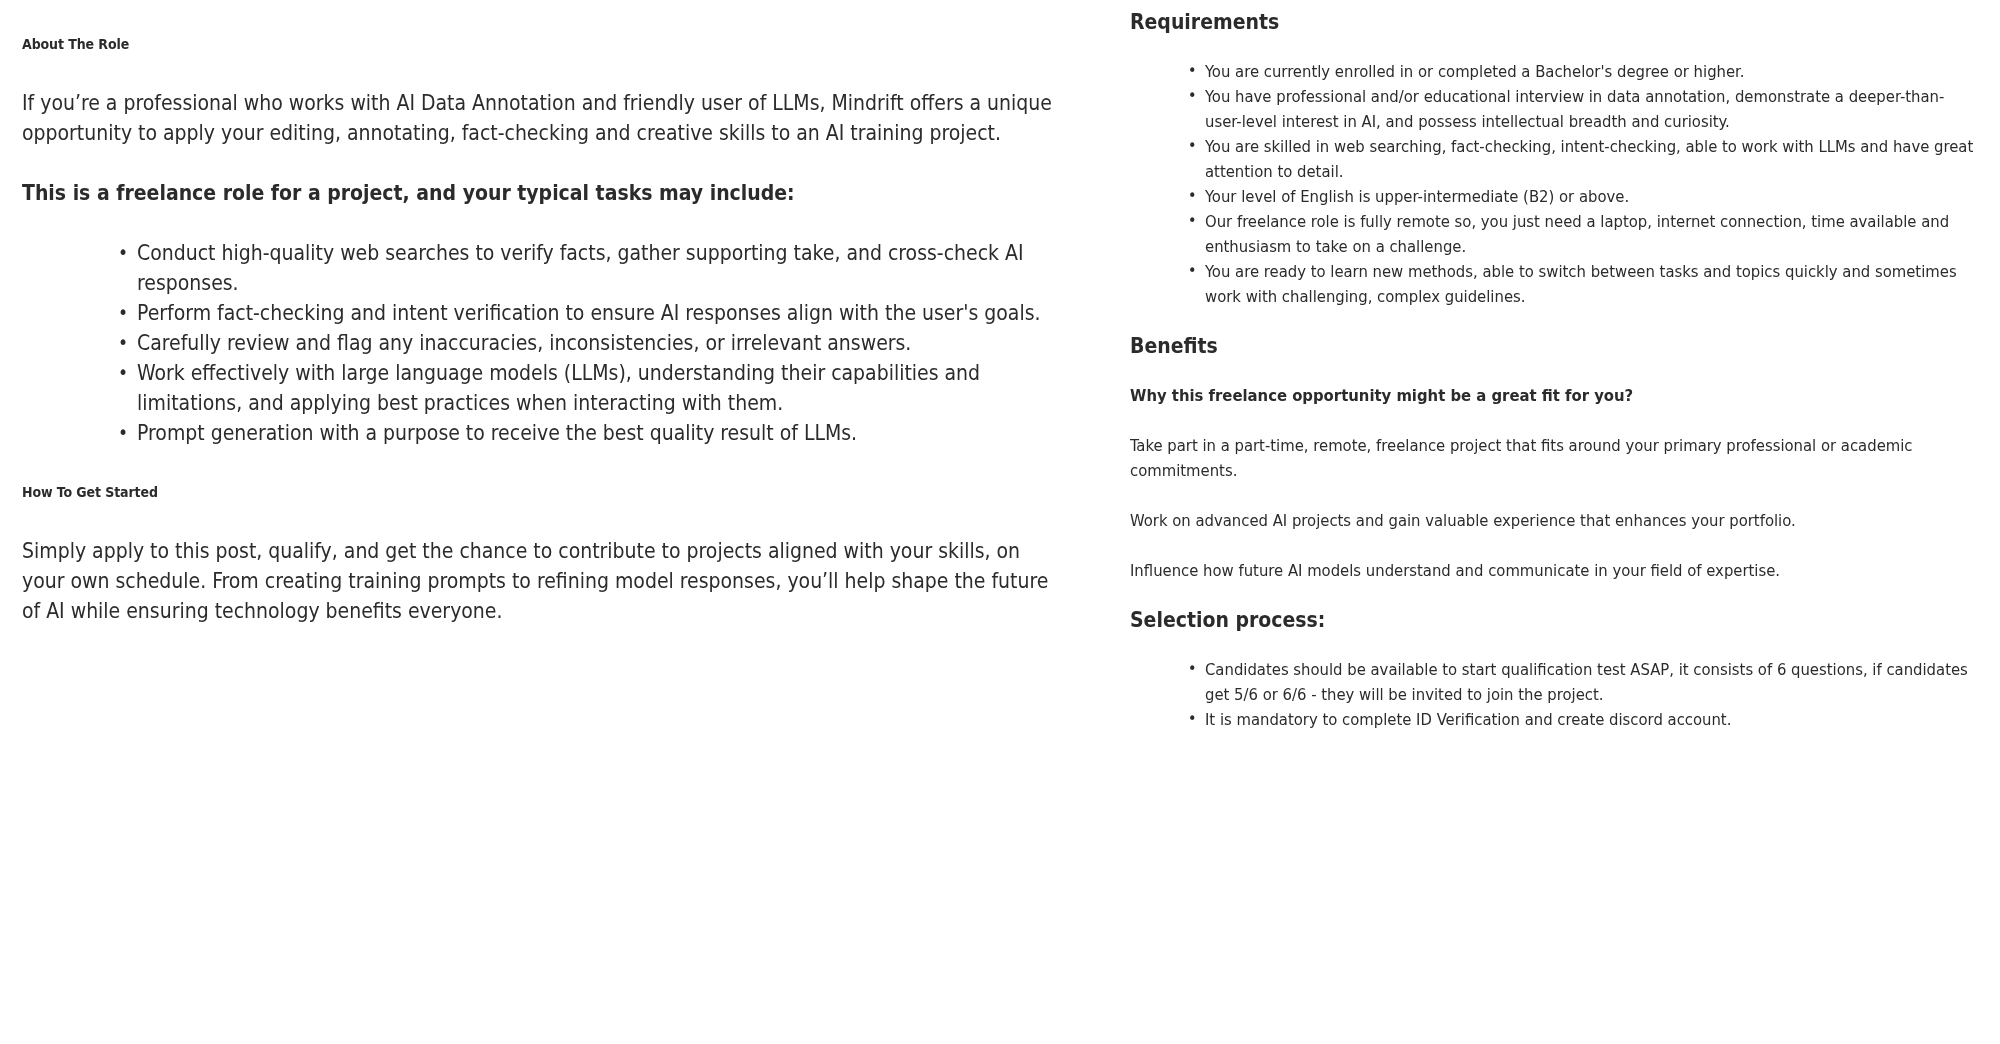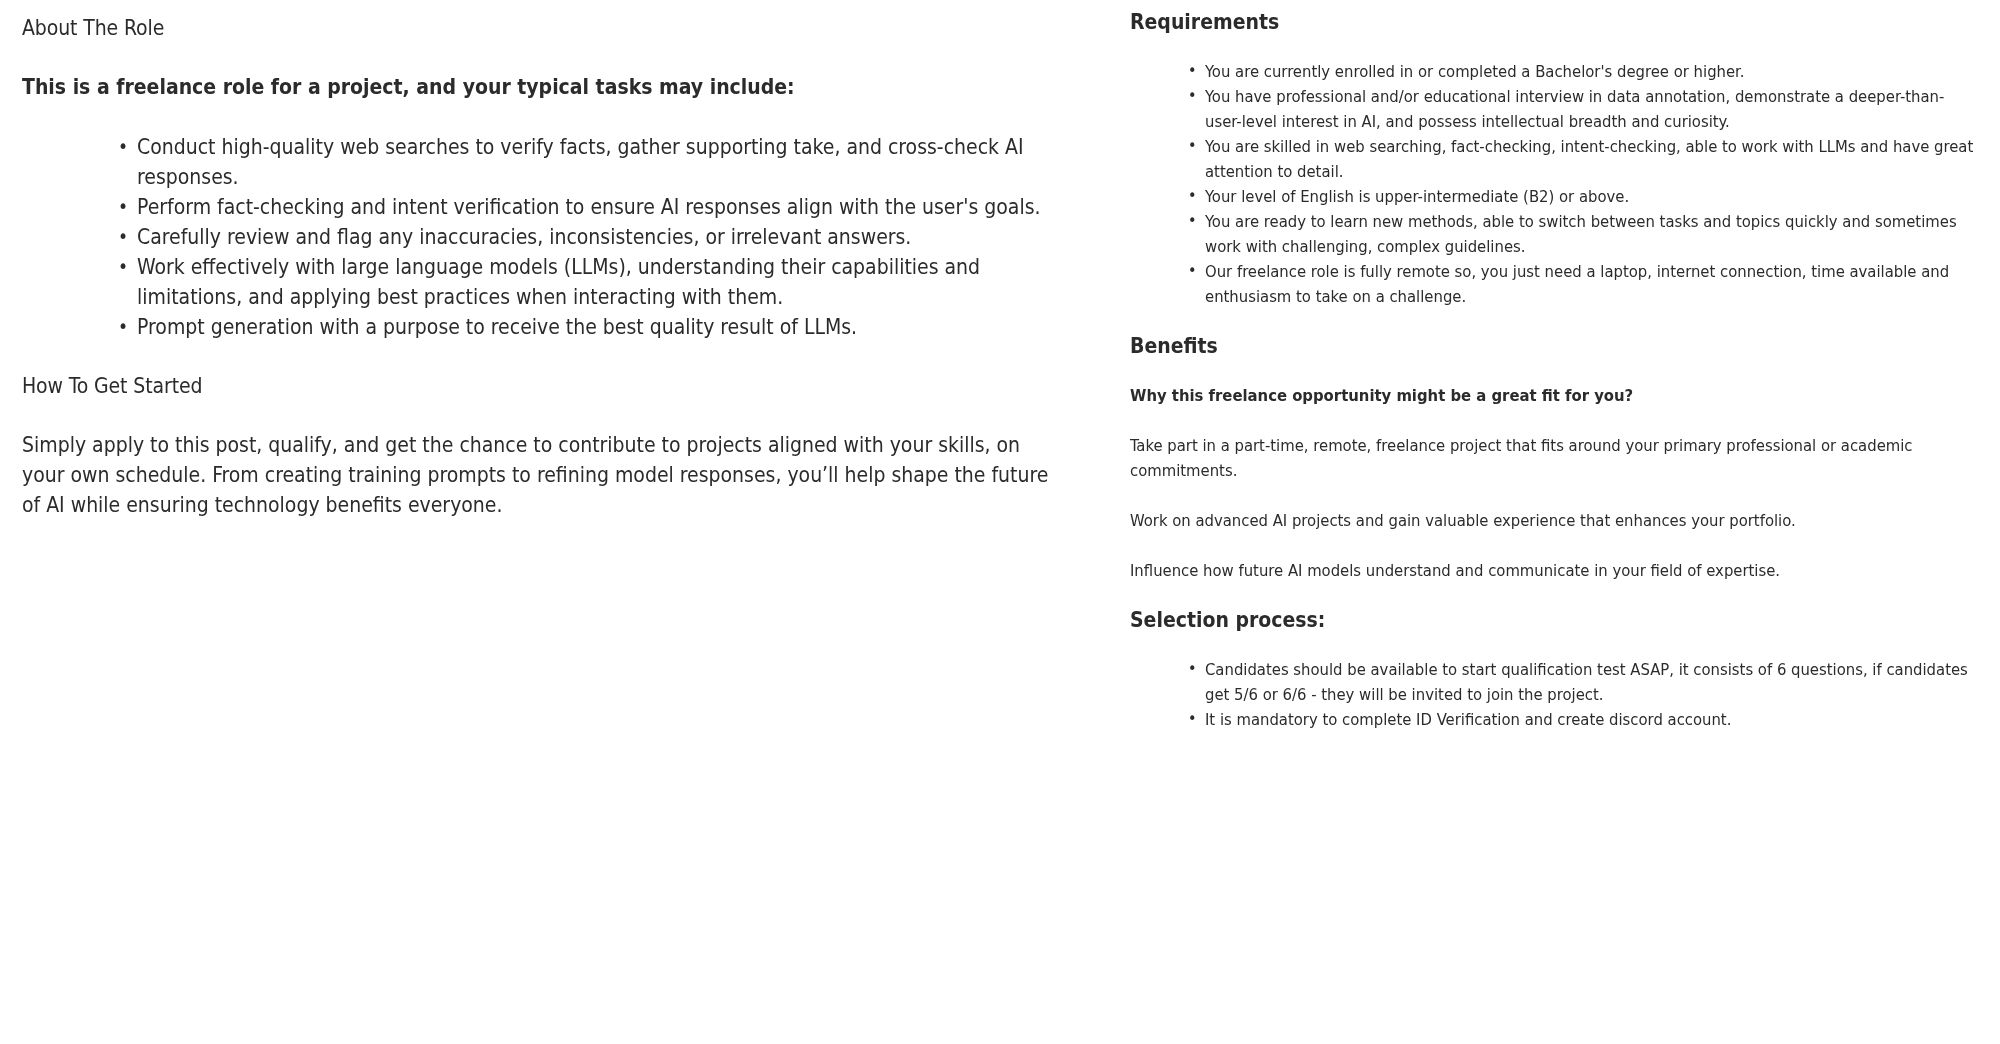--- a/index.html
+++ b/index.html
@@ -31,24 +31,24 @@
 
   
   .col-left {
     left: 22px;
     width: 1040px;
     padding-top: 14px;
     font-size: 21px;
     line-height: 30px;
   }
   .col-left h2 {
-    font-size: 21px;
+    font-size: 14px;
     line-height: 28px;
-    font-weight: normal;
-    margin: 0 0 30px 0;
+    font-weight: bold;
+    margin: 16px 0 30px 0;
     letter-spacing: -0.1px;
   }
   .col-left p {
     margin: 0 0 30px 0;
   }
   .col-left p.strong-lead {
     font-weight: bold;
     margin-bottom: 30px;
   }
   .col-left ul {
@@ -113,20 +113,21 @@
 </style>
 </head>
 <body style="background: rgb(255, 255, 255); color: rgb(43, 43, 43);">
 
 <div class="page">
 
   <div class="col col-left">
 
     <h2>About The Role</h2>
 
+    <p>If you’re a professional who works with AI Data Annotation and friendly user of LLMs, Mindrift offers a unique opportunity to apply your editing, annotating, fact-checking and creative skills to an AI training project.</p>
 
     <p class="strong-lead">This is a freelance role for a project, and your typical tasks may include:</p>
 
     <ul>
       <li>Conduct high-quality web searches to verify facts, gather supporting take, and cross-check AI responses.</li>
       <li>Perform fact-checking and intent verification to ensure AI responses align with the user's goals.</li>
       <li>Carefully review and flag any inaccuracies, inconsistencies, or irrelevant answers.</li>
       <li>Work effectively with large language models (LLMs), understanding their capabilities and limitations, and applying best practices when interacting with them.</li>
       <li>Prompt generation with a purpose to receive the best quality result of LLMs.</li>
     </ul>
@@ -138,22 +139,22 @@
 
   <div class="col col-right">
 
     <h3>Requirements</h3>
 
     <ul>
       <li>You are currently enrolled in or completed a Bachelor's degree or higher.</li>
       <li>You have professional and/or educational interview in data annotation, demonstrate a deeper-than-user-level interest in AI, and possess intellectual breadth and curiosity.</li>
       <li>You are skilled in web searching, fact-checking, intent-checking, able to work with LLMs and have great attention to detail.</li>
       <li>Your level of English is upper-intermediate (B2) or above.</li>
+      <li>Our freelance role is fully remote so, you just need a laptop, internet connection, time available and enthusiasm to take on a challenge.</li>
       <li>You are ready to learn new methods, able to switch between tasks and topics quickly and sometimes work with challenging, complex guidelines.</li>
-      <li>Our freelance role is fully remote so, you just need a laptop, internet connection, time available and enthusiasm to take on a challenge.</li>
     </ul>
 
     <h3>Benefits</h3>
 
     <p class="bold-q">Why this freelance opportunity might be a great fit for you?</p>
 
     <p>Take part in a part-time, remote, freelance project that fits around your primary professional or academic commitments.</p>
 
     <p>Work on advanced AI projects and gain valuable experience that enhances your portfolio.</p>
 

